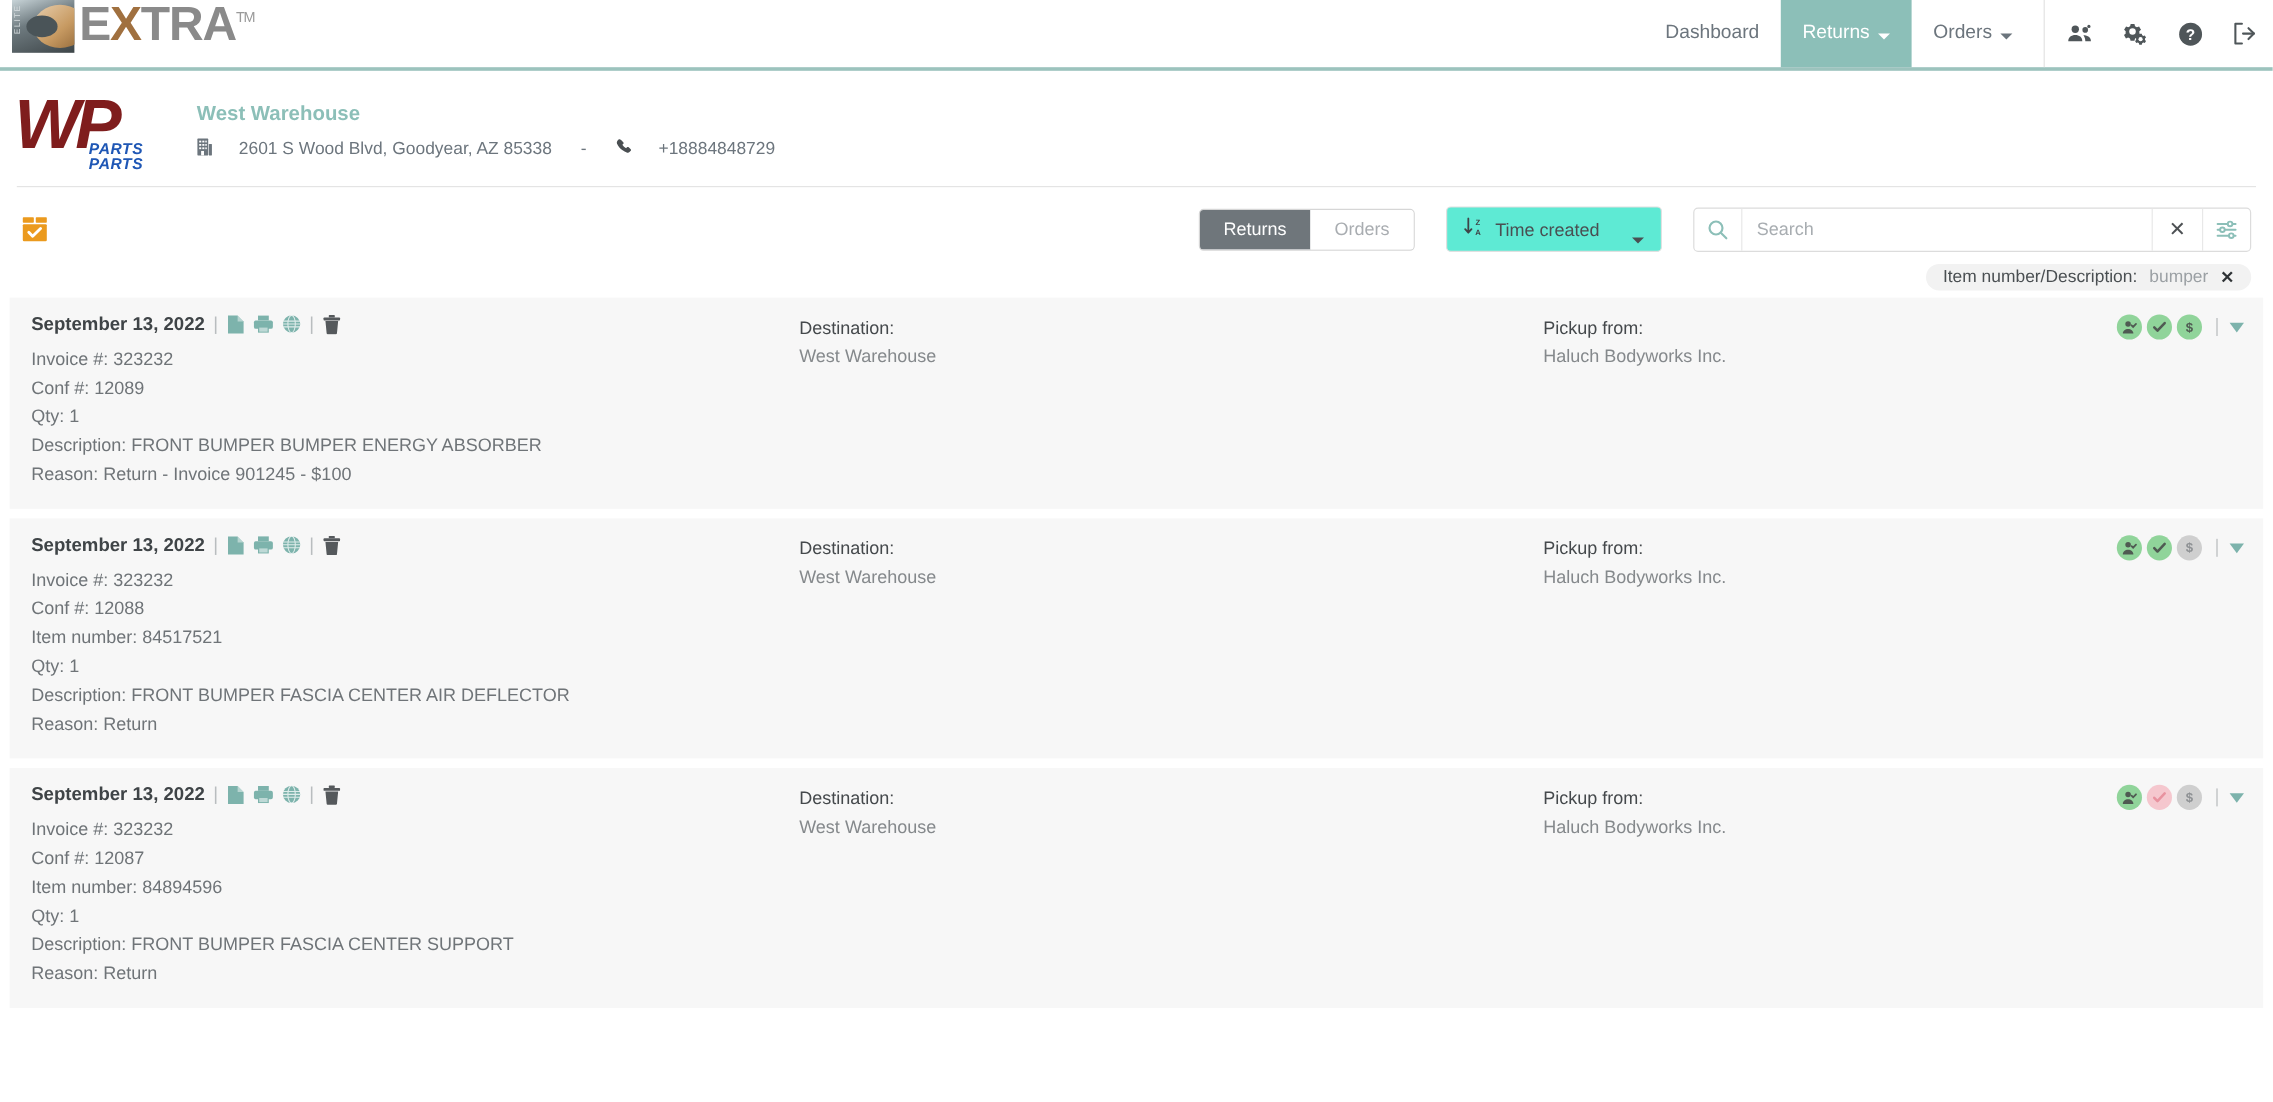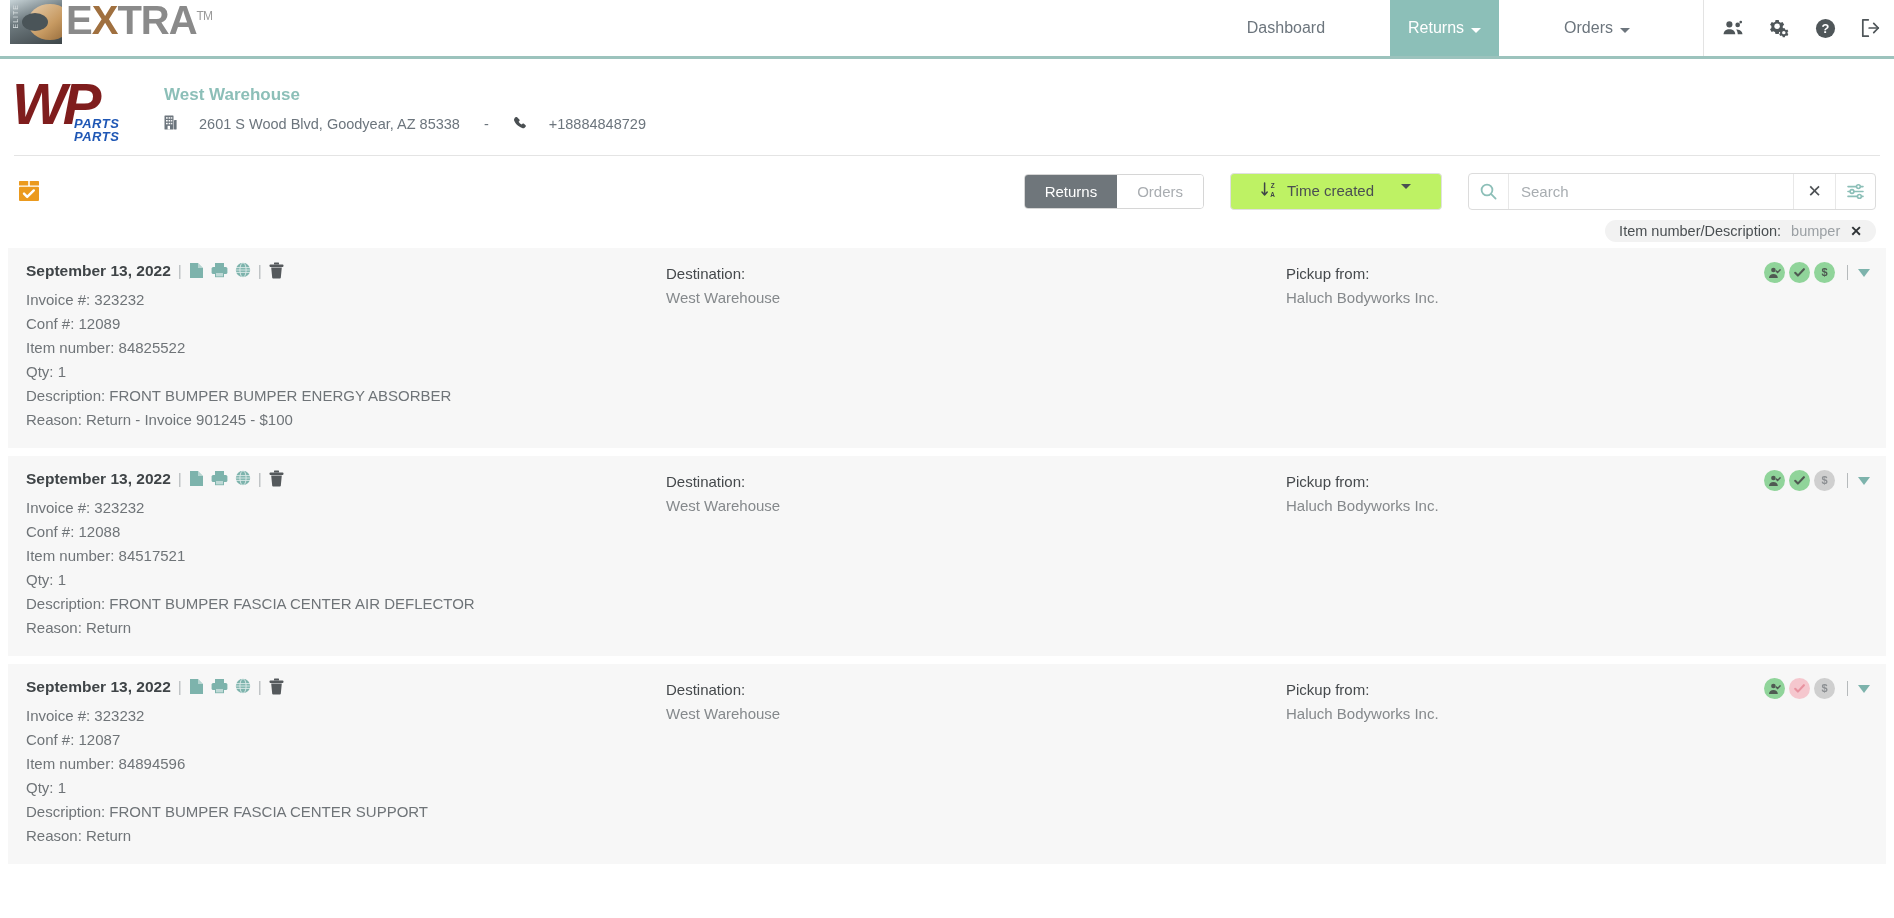--- a/index.html
+++ b/index.html
@@ -75,21 +75,20 @@
     font-size: 12px;
     vertical-align: super;
     color: #9a9a9a;
     font-weight: normal;
   }
 
   .nav-right {
     display: flex;
     align-items: stretch;
     height: 100%;
-    gap: 47px;
   }
   .nav-link {
     display: flex;
     align-items: center;
     padding: 0 18px;
     font-size: 16px;
     color: #6c757d;
     cursor: pointer;
     white-space: nowrap;
   }
@@ -212,40 +211,40 @@
     cursor: pointer;
     border: none;
     font-family: "Liberation Sans", sans-serif;
   }
   .btn-seg.active {
     background: #6f767b;
     color: #ffffff;
   }
   .sort-btn {
     display: flex;
-    align-items: flex-start;
+    align-items: flex-end;
     gap: 9px;
-    background: #bef264;
+    background: #5eead4;
     border: 1px solid #e0e0e0;
     border-radius: 4px;
-    padding: 8px 30px;
+    padding: 8px 14px;
     font-size: 15px;
     color: #4a4f52;
     cursor: pointer;
   }
   .sort-btn .caret-down { border-top-color: #4a4f52; margin-left: 18px; }
 
   .search-wrap {
     display: flex;
     align-items: center;
     border: 1px solid #dcdcdc;
     border-radius: 4px;
     background: #ffffff;
     height: 37px;
-    width: 408px;
+    width: 465px;
   }
   .search-icon-box {
     width: 40px; height: 100%;
     display: flex; align-items: center; justify-content: center;
     border-right: 1px solid #e8e8e8;
     color: #8cbfb8;
   }
   .search-input {
     flex: 1;
     border: none;
@@ -565,21 +564,20 @@
         <span class="ic dark">
           <svg width="15" height="17" viewBox="0 0 15 17" fill="currentColor">
             <rect x="5" y="0.6" width="5" height="2" rx="0.5"></rect>
             <rect x="0.6" y="2.6" width="13.8" height="2.4" rx="0.7"></rect>
             <path d="M2.2 5.6h10.6l-1 10.2a.9.9 0 01-.9.8H4.1a.9.9 0 01-.9-.8z"></path>
           </svg>
         </span>
       </div>
       <div class="card-line">Invoice #: 323232</div>
       <div class="card-line">Conf #: 12089</div>
-      <div class="card-line">Item number: 84825522</div>
       <div class="card-line">Qty: 1</div>
       <div class="card-line">Description: FRONT BUMPER BUMPER ENERGY ABSORBER</div>
       <div class="card-line">Reason: Return - Invoice 901245 - $100</div>
     </div>
 
     <div class="col-dest">
       <div class="col-label">Destination:</div>
       <div class="col-value">West Warehouse</div>
     </div>
 

